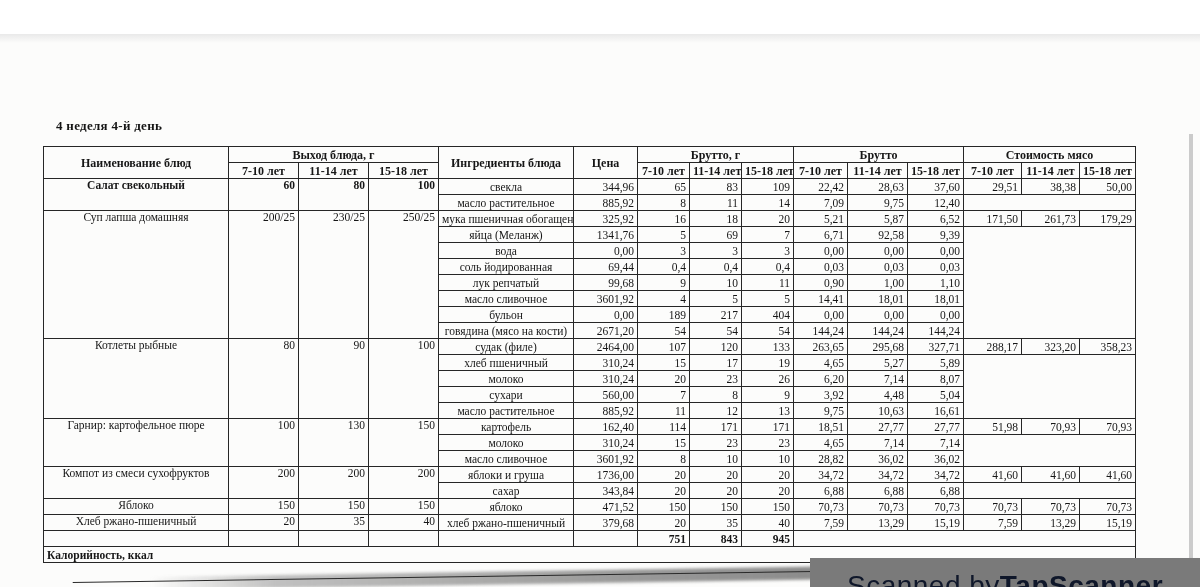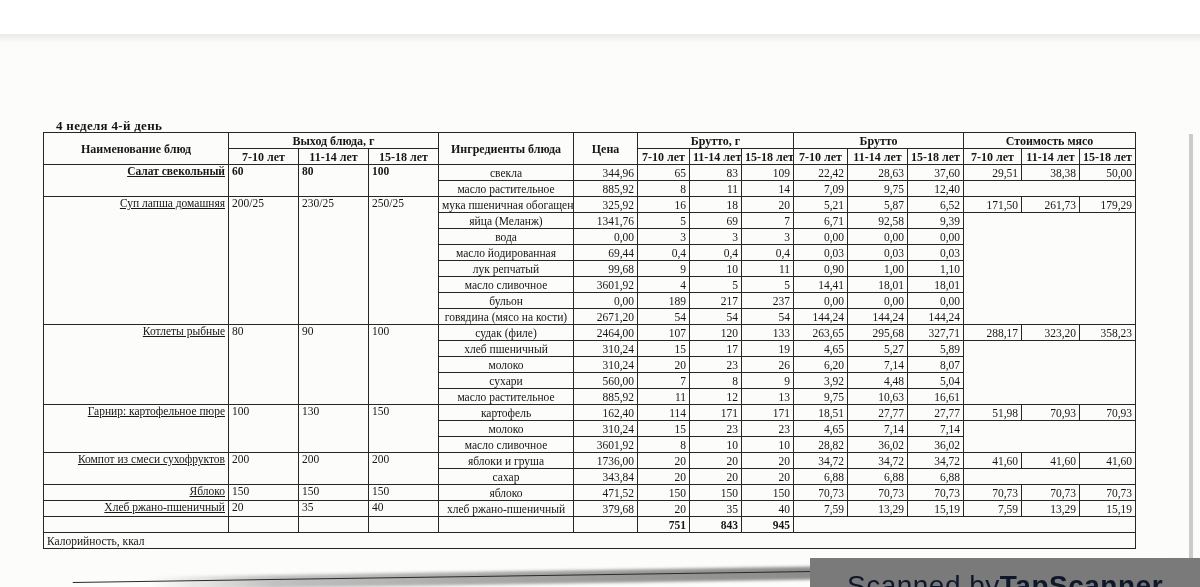--- a/index.html
+++ b/index.html
@@ -5,37 +5,37 @@
   html,body{margin:0;padding:0;}
   .page{
     position:relative;width:1200px;height:580px;overflow:hidden;
     background:linear-gradient(#e9e9e9 0px,#fcfcfb 9px,#fcfcfb 100%);
     font-family:"Liberation Serif",serif;color:#151515;margin-top:34px;
   }
   .doc-title{
     position:absolute;left:56px;top:84px;
     font-size:13px;font-weight:bold;letter-spacing:.3px;
   }
-  .tablewrap{position:absolute;left:43px;top:98px;}
+  .tablewrap{position:absolute;left:43px;top:112px;}
   table.menu{border-collapse:collapse;table-layout:fixed;width:1092px;}
   table.menu th,table.menu td{
     border:1.5px solid #262626;
     font-size:11.5px;line-height:12px;height:15px;
     padding:0 3px;overflow:hidden;white-space:nowrap;
     font-family:"Liberation Serif",serif;color:#161616;
     background:transparent;
   }
   table.menu th{font-weight:bold;font-size:12px;text-align:center;}
-  td.dish{text-align:right;vertical-align:top;font-size:12px;padding-top:1px;text-decoration:underline;}
-  td.yield{text-align:left;vertical-align:top;padding-top:1px;}
+  td.dish{text-align:center;vertical-align:top;font-size:12px;padding-top:1px;}
+  td.yield{text-align:right;vertical-align:top;padding-top:1px;}
   td.ing{text-align:center;}
   td.price{text-align:right;}
   td.num{text-align:right;}
   .b{font-weight:bold;}
-  td.calories{font-weight:normal;font-size:12.5px;text-align:left;}
+  td.calories{font-weight:bold;font-size:12.5px;text-align:left;}
   
   .scan-edge-line{
     position:absolute;left:1189px;top:100px;width:4px;height:438px;
     background:#cbcbcb;filter:blur(.5px);
   }
   .scan-smudge{
     position:absolute;left:150px;top:543px;width:1050px;height:13px;
     transform:rotate(-0.9deg);transform-origin:0 50%;
     background:linear-gradient(90deg,rgba(140,140,140,0) 0%,rgba(120,120,120,.45) 12%,rgba(100,100,100,.65) 45%,rgba(88,88,88,.85) 100%);
     filter:blur(1.6px);
@@ -170,21 +170,21 @@
             <td class="ing">вода</td>
             <td class="price">0,00</td>
             <td class="num">3</td>
             <td class="num">3</td>
             <td class="num">3</td>
             <td class="num">0,00</td>
             <td class="num">0,00</td>
             <td class="num">0,00</td>
           </tr>
           <tr>
-            <td class="ing">масло йодированная</td>
+            <td class="ing">соль йодированная</td>
             <td class="price">69,44</td>
             <td class="num">0,4</td>
             <td class="num">0,4</td>
             <td class="num">0,4</td>
             <td class="num">0,03</td>
             <td class="num">0,03</td>
             <td class="num">0,03</td>
           </tr>
           <tr>
             <td class="ing">лук репчатый</td>
@@ -204,21 +204,21 @@
             <td class="num">5</td>
             <td class="num">14,41</td>
             <td class="num">18,01</td>
             <td class="num">18,01</td>
           </tr>
           <tr>
             <td class="ing">бульон</td>
             <td class="price">0,00</td>
             <td class="num">189</td>
             <td class="num">217</td>
-            <td class="num">237</td>
+            <td class="num">404</td>
             <td class="num">0,00</td>
             <td class="num">0,00</td>
             <td class="num">0,00</td>
           </tr>
           <tr>
             <td class="ing">говядина (мясо на кости)</td>
             <td class="price">2671,20</td>
             <td class="num">54</td>
             <td class="num">54</td>
             <td class="num">54</td>

